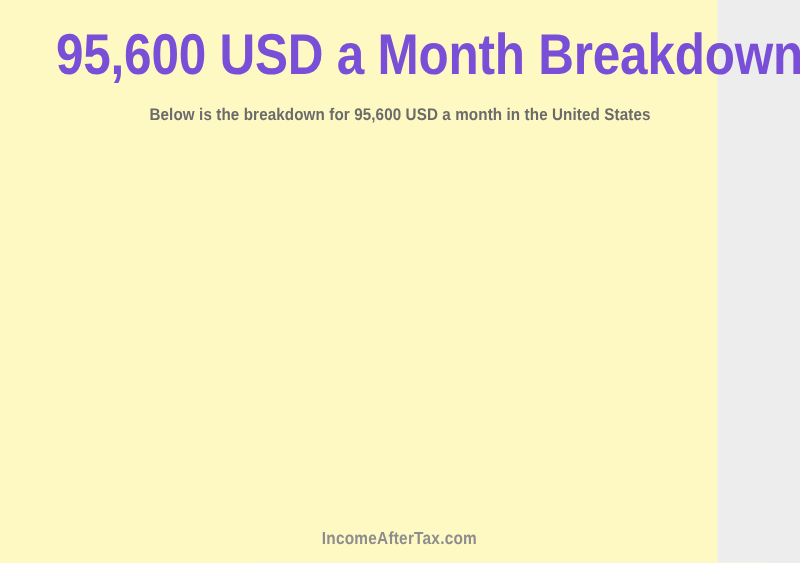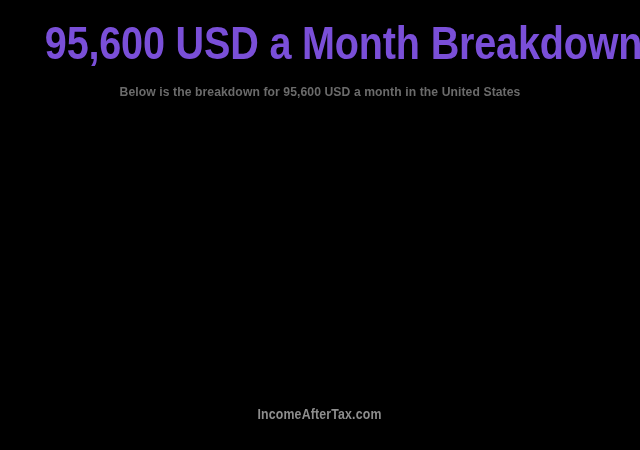--- a/index.html
+++ b/index.html
@@ -10,23 +10,23 @@
   body {
     width: 640px;
     height: 450px;
     background: #ededed;
     font-family: "Liberation Sans", "DejaVu Sans", sans-serif;
     overflow: hidden;
   }
 
   .page {
     position: relative;
-    width: 640px;
+    width: 574px;
     height: 450px;
-    background: #000000;
+    background: #fef9c3;
     box-sizing: border-box;
   }
 
   
   .header {
     position: absolute;
     top: 0;
     left: 0;
     width: 640px;
     text-align: center;
@@ -76,21 +76,21 @@
     top: 115px;
     left: 0;
     width: 640px;
     height: 300px;
     background: transparent;
   }
 
   
   .site-footer {
     position: absolute;
-    top: 405px;
+    top: 422px;
     left: 0;
     width: 640px;
     text-align: center;
   }
 
   .footer-brand {
     display: inline-block;
     color: #8d8d8d;
     font-family: "Liberation Sans Narrow", "Liberation Sans", "DejaVu Sans Condensed", "DejaVu Sans", sans-serif;
     font-weight: bold;

